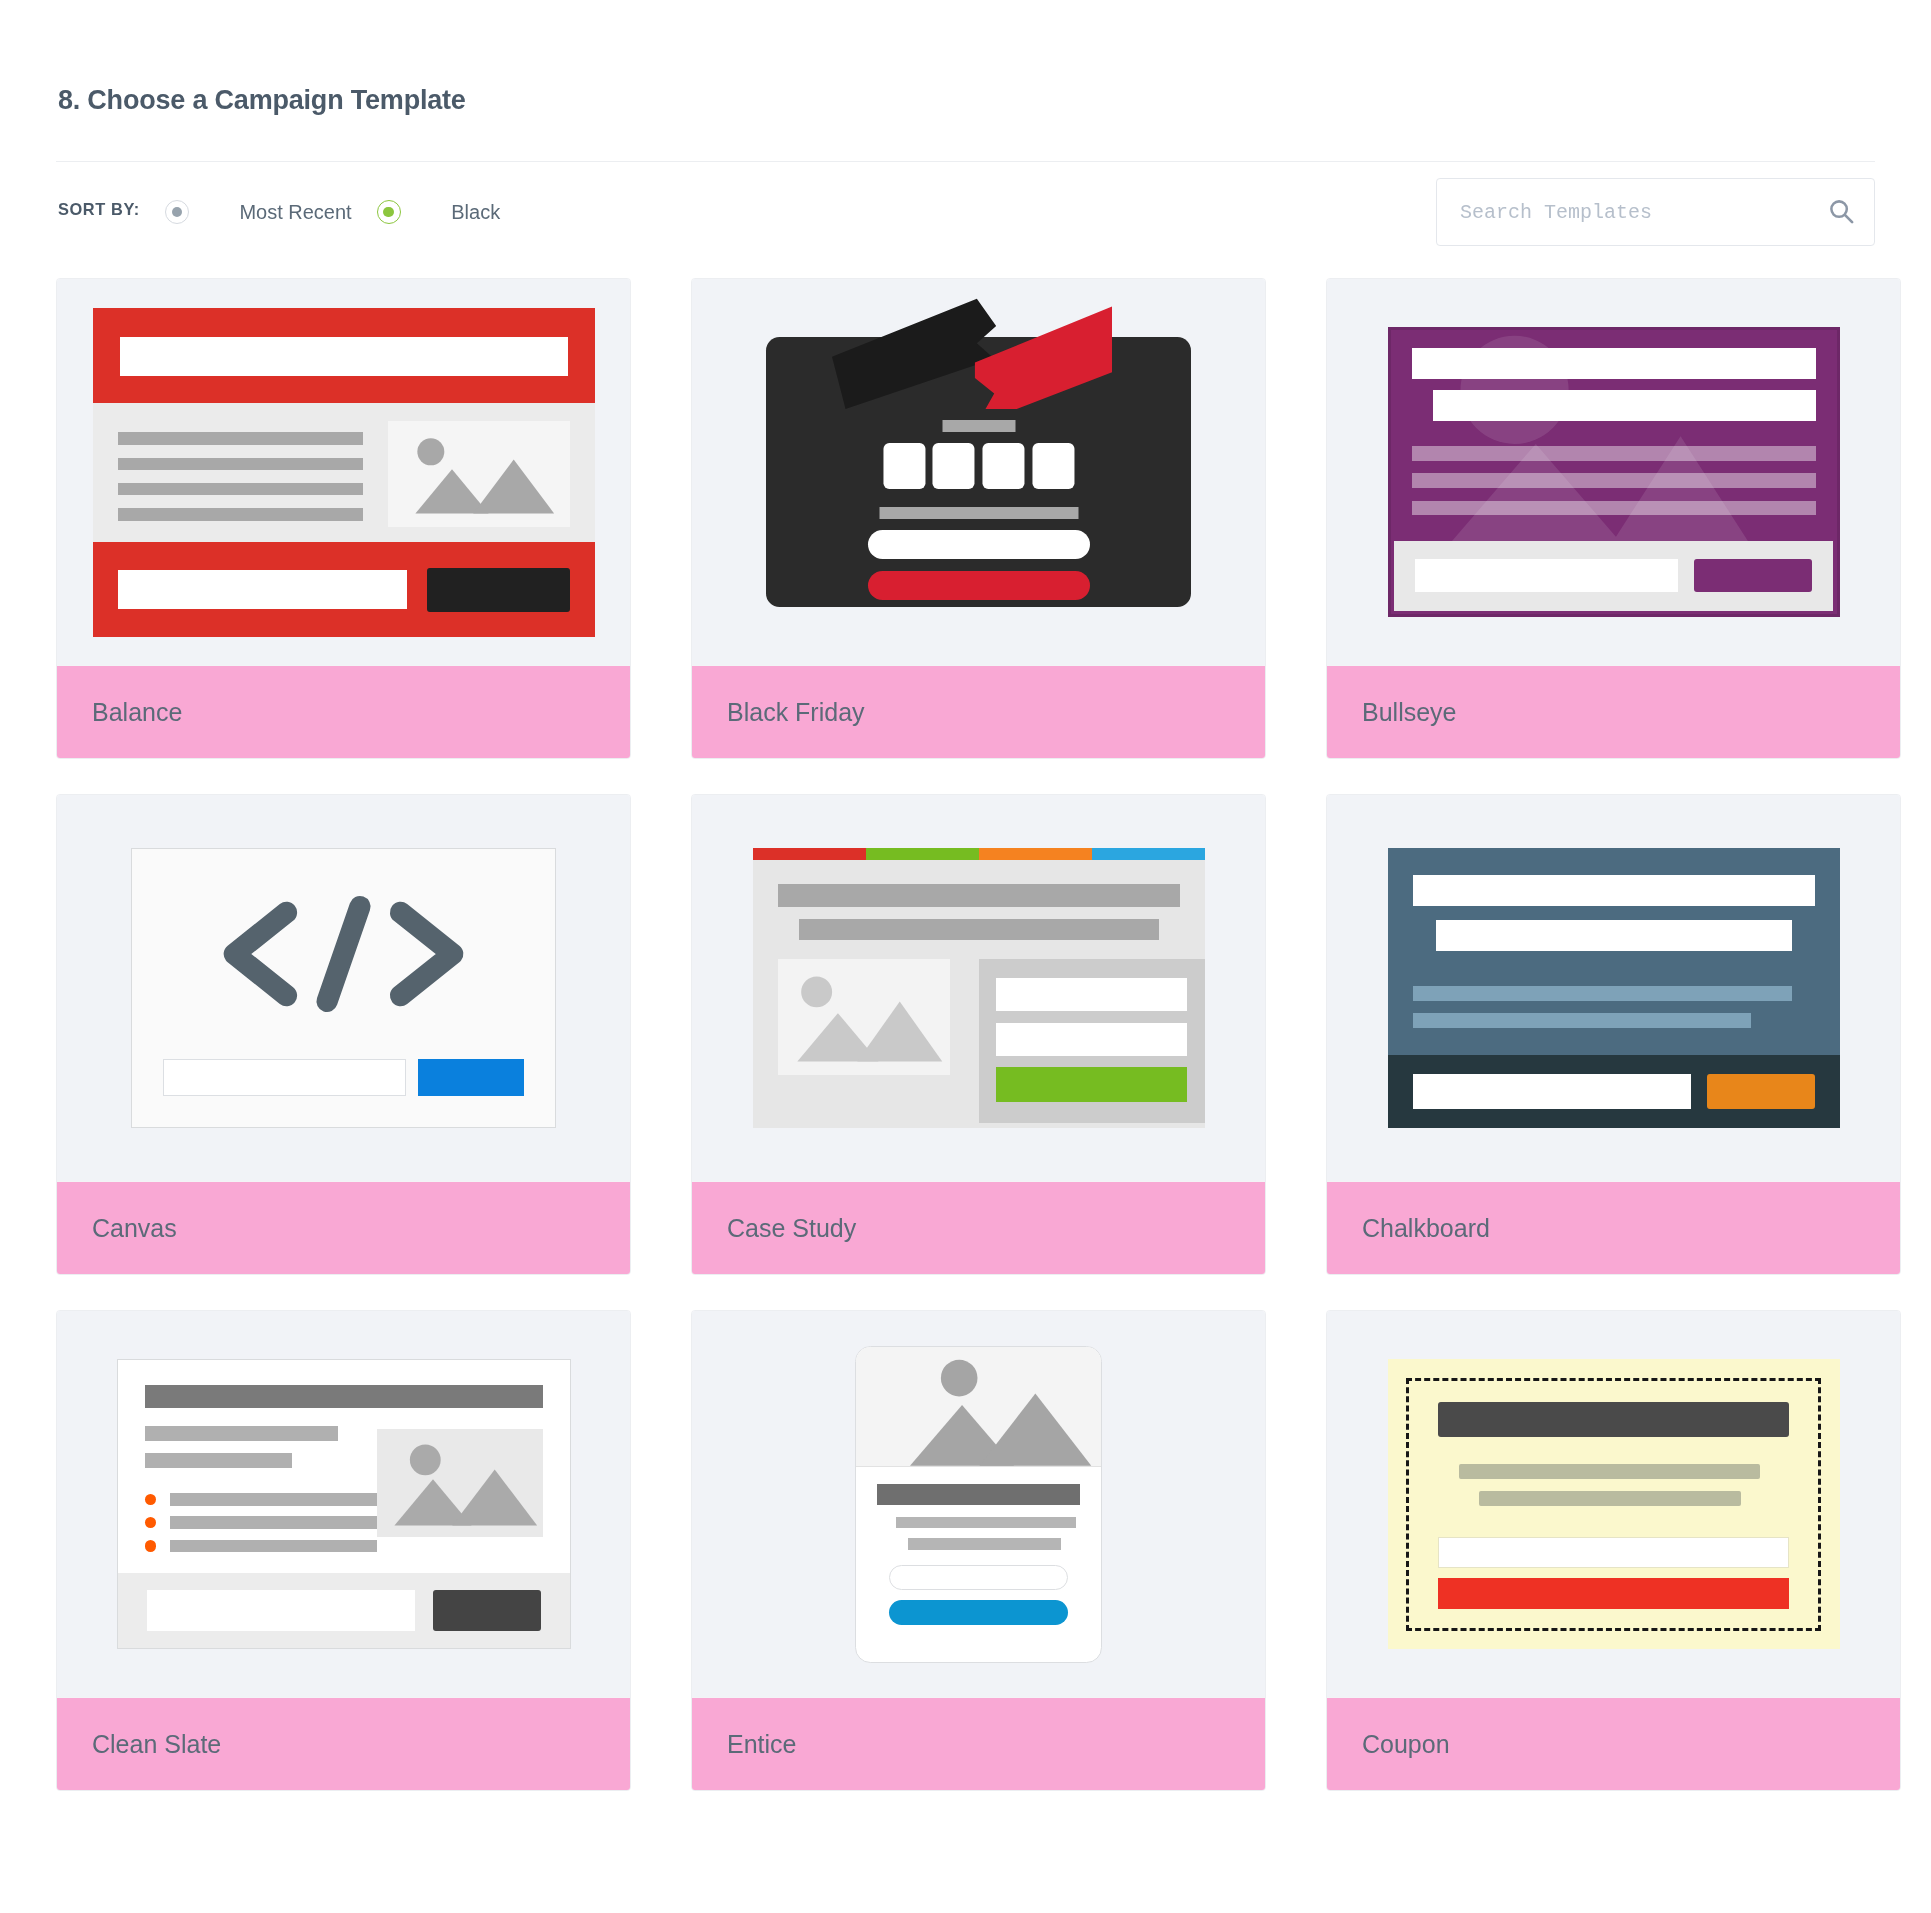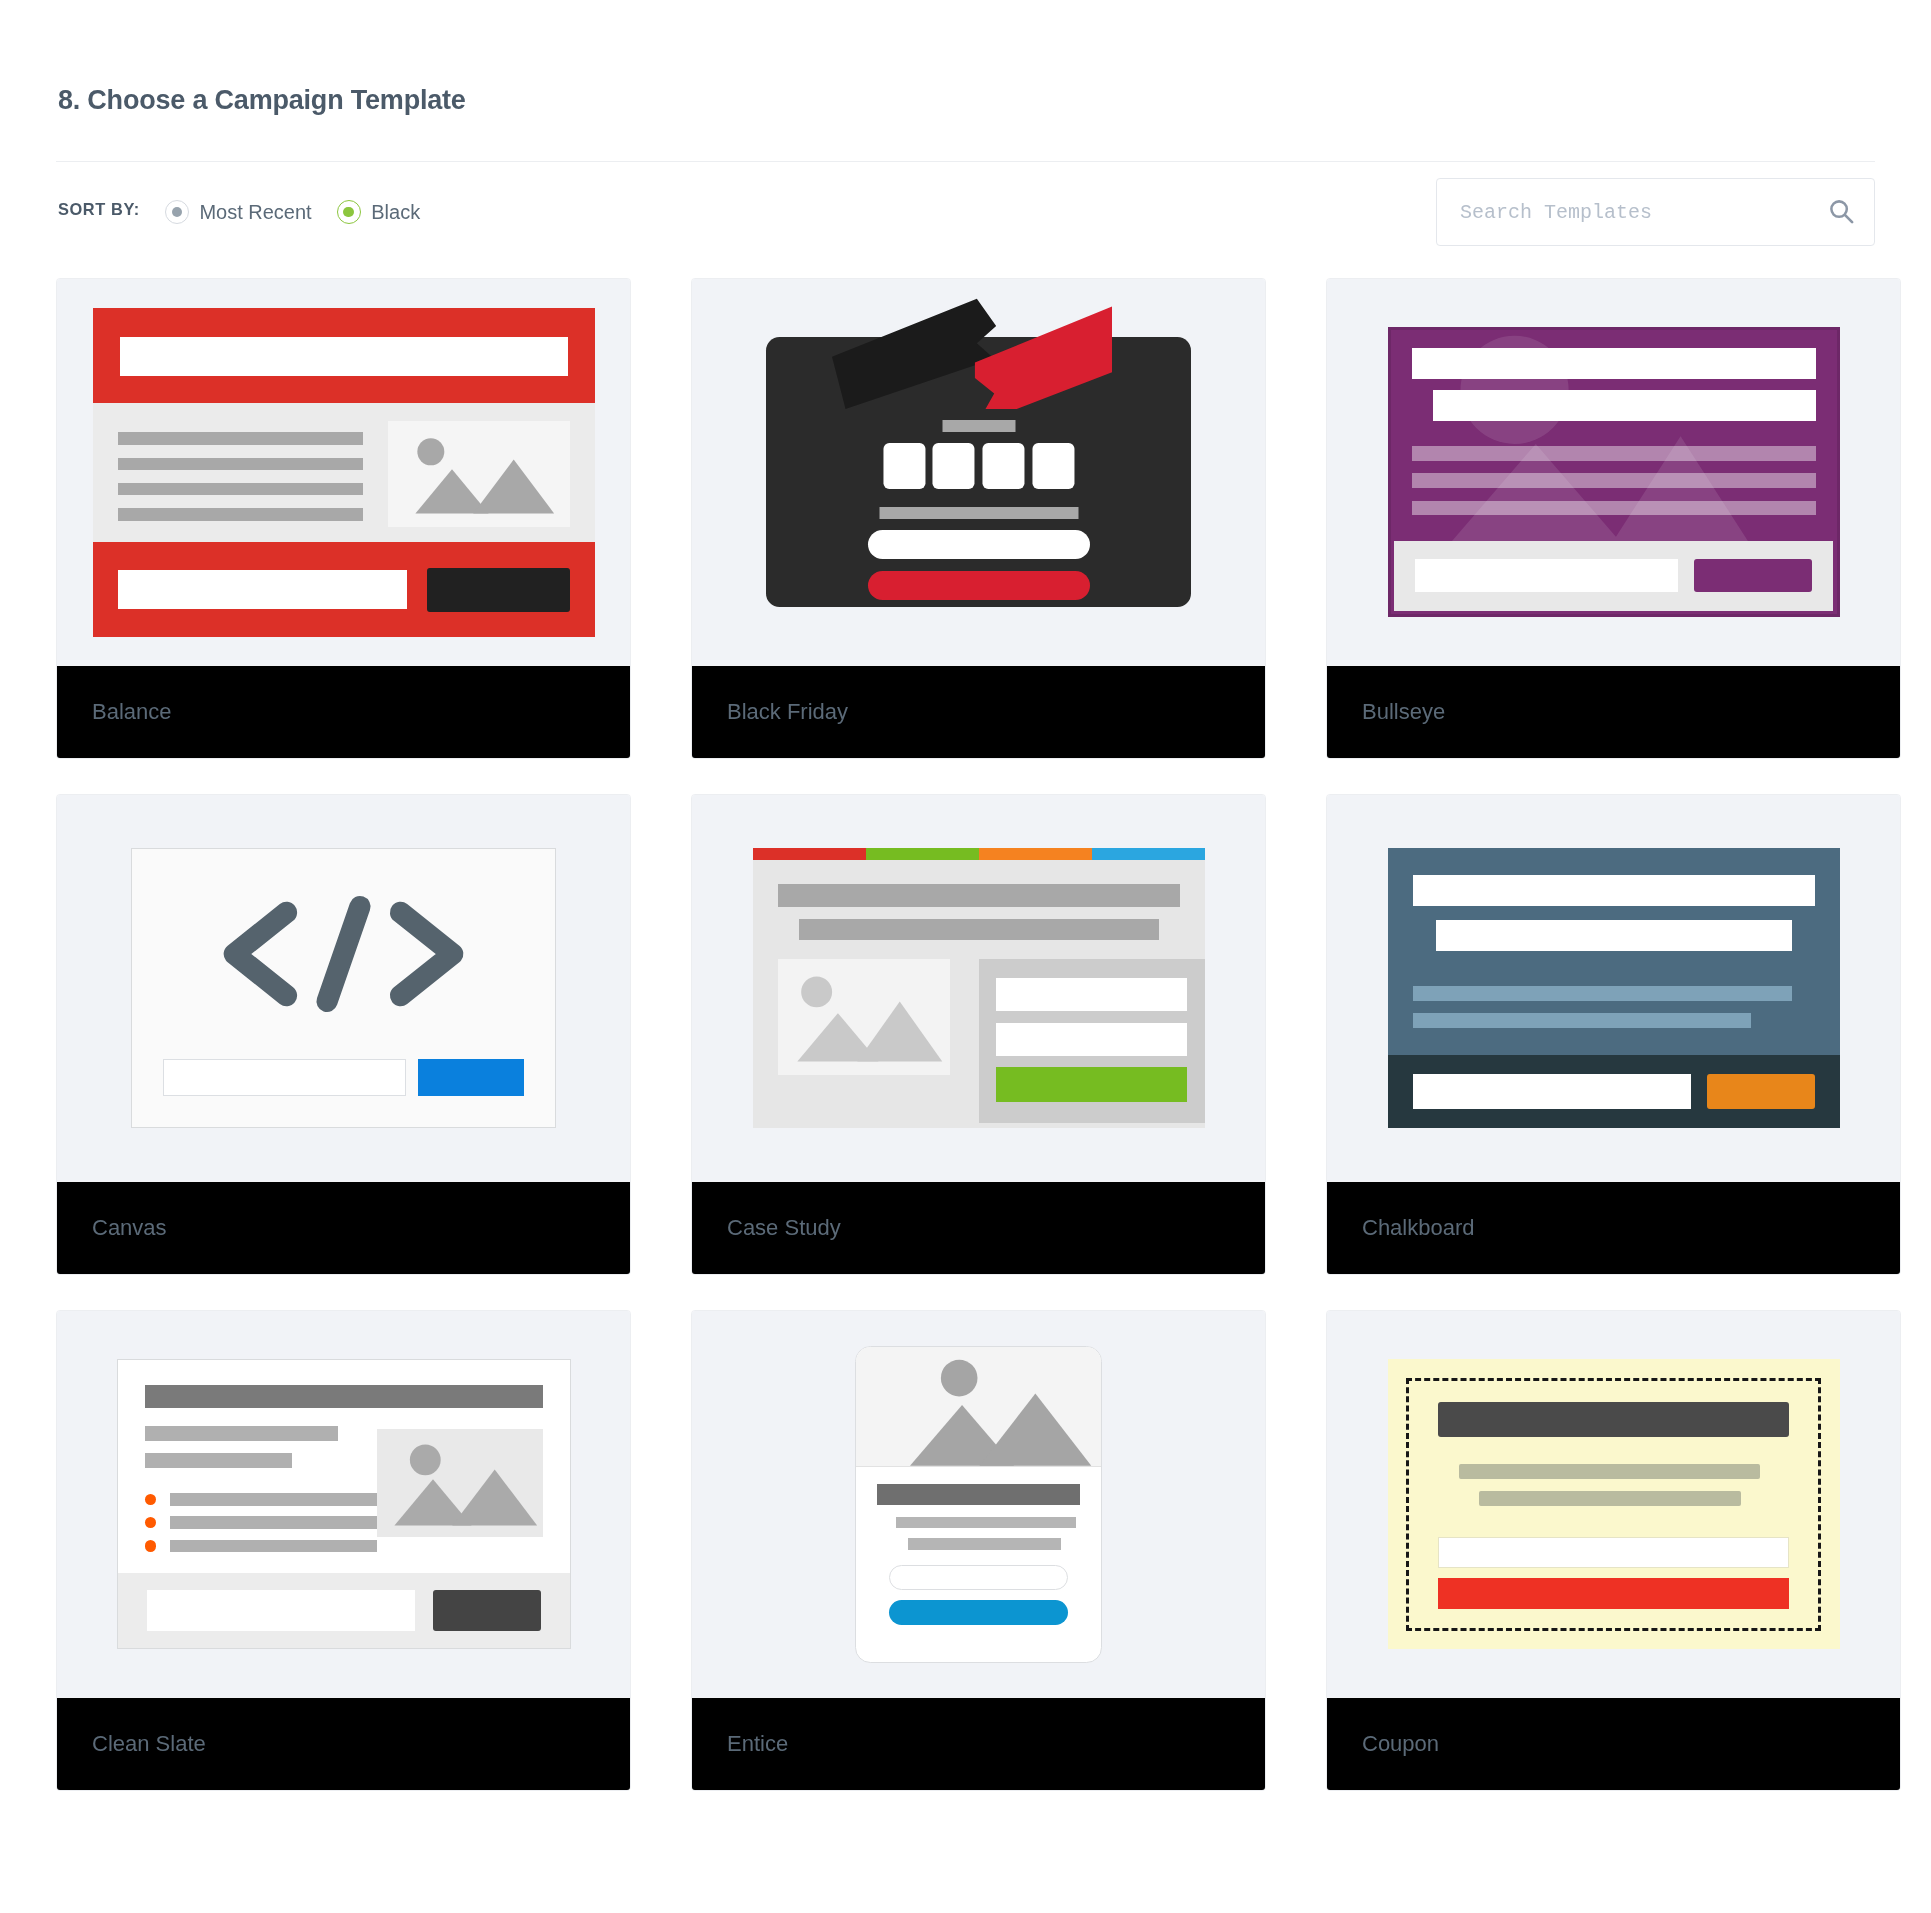--- a/index.html
+++ b/index.html
@@ -24,21 +24,21 @@
   
   .controls{
     display:flex; align-items:center; justify-content:space-between;
     height:100px;
   }
   .sort-group{ display:flex; align-items:flex-start; padding-left:1.9px; }
   .sort-label{
     font-size:16.4px; font-weight:bold; letter-spacing:0.6px;
     color:#4b5a69; margin-right:25px;
   }
-  .radio-opt{ display:flex; align-items:center; margin-right:25px; cursor:pointer; }
+  .radio-opt{ display:flex; align-items:center; margin-right:25px; cursor:pointer;gap:40px; }
   .radio{
     width:24px; height:24px; border-radius:50%;
     border:1.9px solid #d6dae0; background:#fff;
     display:flex; align-items:center; justify-content:center;
     margin-right:10.6px; flex:none;
   }
   .radio .dot{ width:10.6px; height:10.6px; border-radius:50%; background:#97a3ad; }
   .radio.selected{ border-color:#8cc63e; }
   .radio.selected .dot{ background:#8cc63e; }
   .radio-text{ font-size:20px; color:#5b6a78; }
@@ -68,22 +68,22 @@
     border:1px solid #eceef1;
     border-radius:3.9px;
     overflow:hidden;
   }
   .thumb{
     height:386px; background:#f1f3f7;
     display:flex; align-items:center; justify-content:center;
   }
   .tpl-name{
     height:93px; display:flex; align-items:center;
-    padding-left:35px; font-size:22px; color:#5b6a78;
-    background:#000000; border-top:1px solid #f3f4f6;
+    padding-left:35px; font-size:25px; color:#5b6a78;
+    background:#f9a8d4; border-top:1px solid #f3f4f6;
   }
 
   
   .art{ position:relative; }
 
   
   .balance{ width:502px; height:328px; background:#ebebeb; }
   .balance .band{ background:#dc3028; height:95px; position:relative; }
   .balance .band.top{ padding:29px 27px; }
   .balance .band.bot{ display:flex; align-items:center; padding:0 25px; gap:19.3px; }

